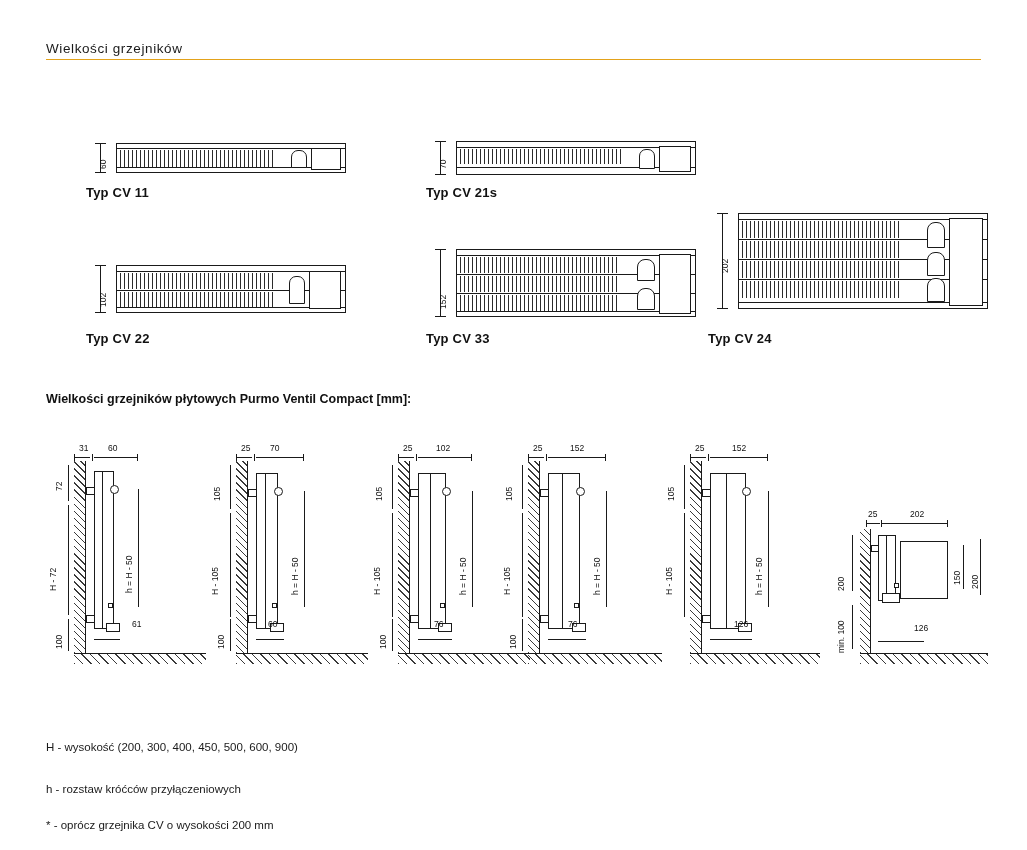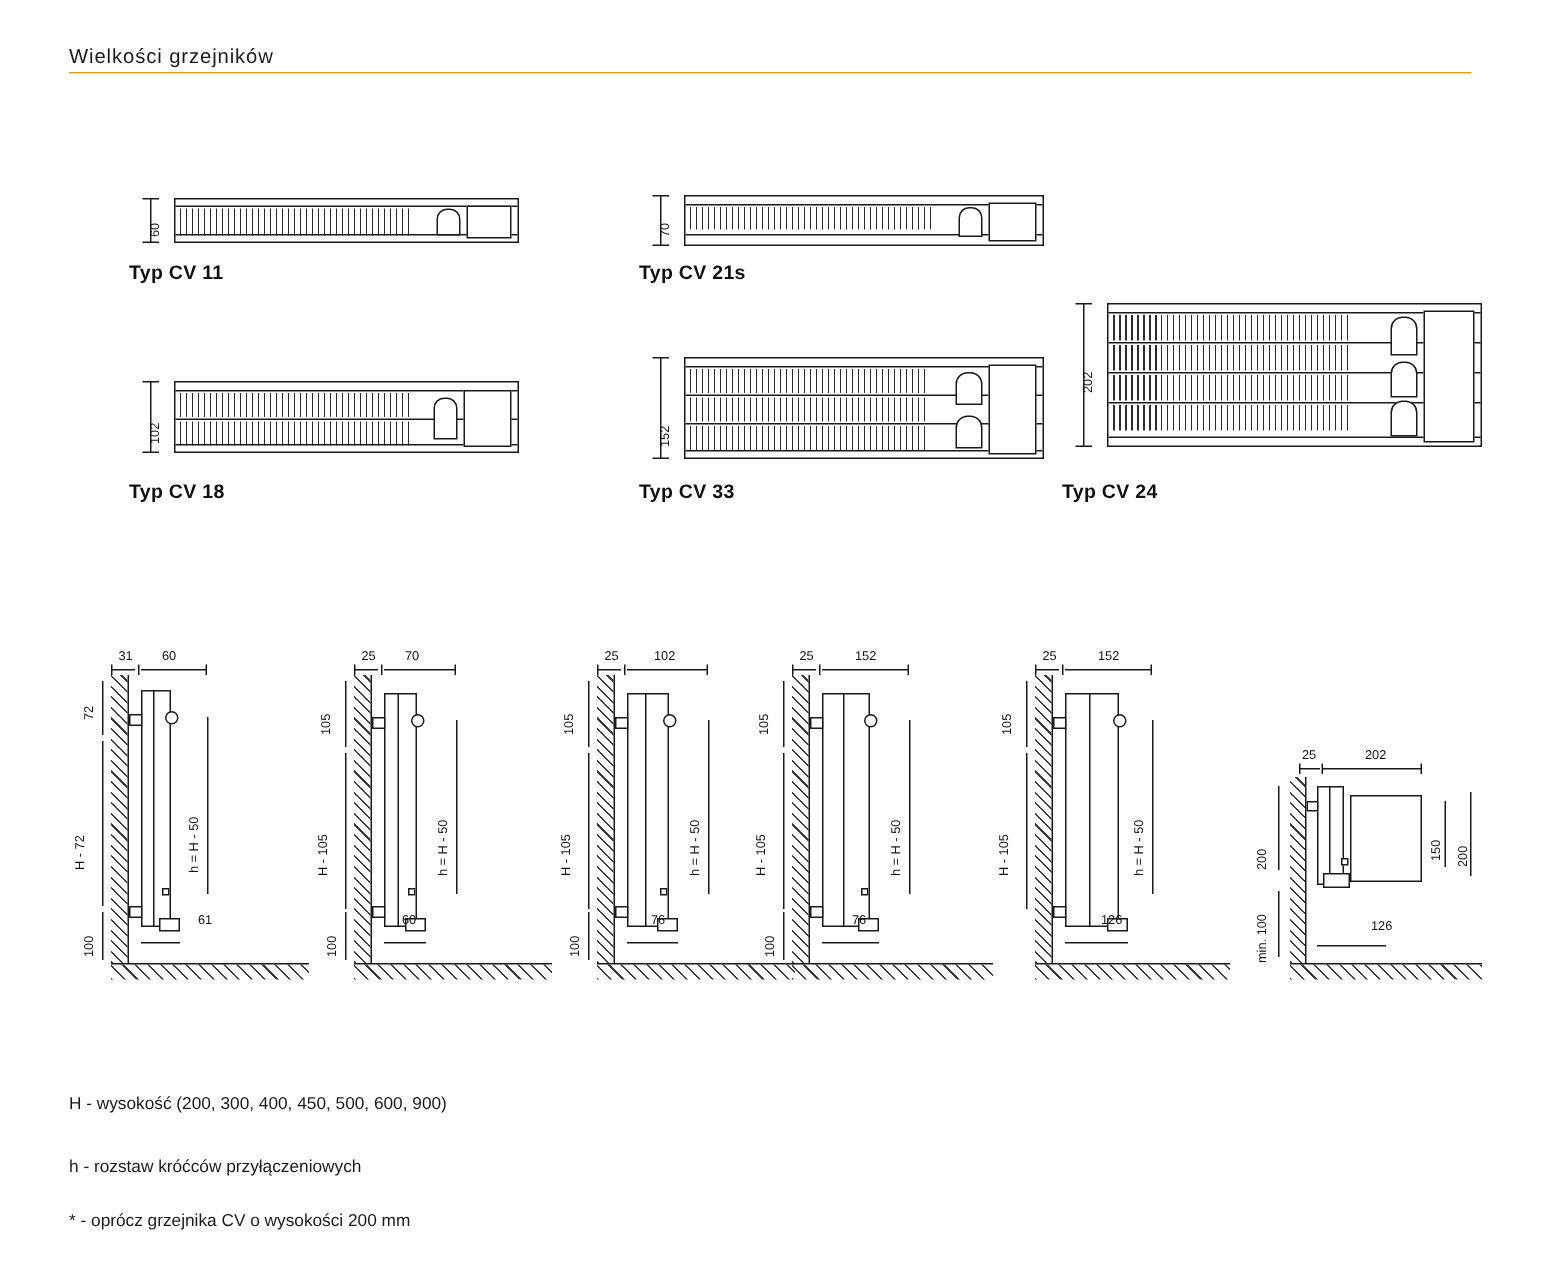--- a/index.html
+++ b/index.html
@@ -5,21 +5,21 @@
   * { box-sizing: border-box; }
   html, body { margin:0; padding:0; }
   body {
     width:1027px; height:850px;
     background:#ffffff;
     font-family:"Liberation Sans", sans-serif;
     color:#000000;
     position:relative;
     overflow:hidden;
   }
-  .page { position:absolute; inset:0; }
+  .page { position:absolute; inset:0;margin-top:11px; }
 
   
   .header-title {
     position:absolute; left:46px; top:30px;
     font-size:13.5px; letter-spacing:.6px; color:#1a1a1a;
   }
   .header-rule {
     position:absolute; left:46px; top:48px; width:935px; height:1px;
     background:#e3a21a;
   }
@@ -139,21 +139,21 @@
     <div class="body" style="left:30px; top:2px; width:230px; height:48px;">
       <div class="panel-line" style="left:0; top:5px; width:100%; height:1px;"></div>
       <div class="fins" style="left:3px; top:7px; right:72px; height:16px;"></div>
       <div class="panel-line" style="left:0; top:24px; width:100%; height:1px;"></div>
       <div class="fins" style="left:3px; top:26px; right:72px; height:16px;"></div>
       <div class="panel-line" style="left:0; bottom:4px; width:100%; height:1px;"></div>
       <div class="valve-box" style="right:4px; top:5px; width:32px; height:38px;"></div>
       <div class="valve-box" style="right:40px; top:10px; width:16px; height:28px; border-radius:7px 7px 0 0;"></div>
     </div>
   </div>
-  <div class="type-label" style="left:86px; top:320px;">Typ CV 18</div>
+  <div class="type-label" style="left:86px; top:320px;">Typ CV 22</div>
 
   <div class="xsec" style="left:426px; top:236px; width:280px; height:72px;">
     <div class="dimline-v" style="left:14px; top:2px; height:68px;"></div>
     <div class="tick" style="left:9px; top:2px; width:11px; height:1px;"></div>
     <div class="tick" style="left:9px; top:69px; width:11px; height:1px;"></div>
     <div class="dim-text vert" style="left:12px; top:62px;">152</div>
 
     <div class="body" style="left:30px; top:2px; width:240px; height:68px;">
       <div class="panel-line" style="left:0; top:5px; width:100%; height:1px;"></div>
       <div class="fins" style="left:3px; top:7px; right:78px; height:16px;"></div>
@@ -186,20 +186,21 @@
       <div class="fins" style="left:3px; top:67px; right:86px; height:17px;"></div>
       <div class="panel-line" style="left:0; bottom:5px; width:100%; height:1px;"></div>
       <div class="valve-box" style="right:4px; top:4px; width:34px; height:88px;"></div>
       <div class="valve-box" style="right:42px; top:8px; width:18px; height:26px; border-radius:8px 8px 0 0;"></div>
       <div class="valve-box" style="right:42px; top:38px; width:18px; height:24px; border-radius:8px 8px 0 0;"></div>
       <div class="valve-box" style="right:42px; top:64px; width:18px; height:24px; border-radius:8px 8px 0 0;"></div>
     </div>
   </div>
   <div class="type-label" style="left:708px; top:320px;">Typ CV 24</div>
 
+  <div class="section-title">Wielkości grzejników płytowych Purmo Ventil Compact [mm]:</div>
 
   <div class="elev" style="left:46px; top:432px; width:170px; height:230px;">
     <div class="dim-text" style="left:33px; top:0px;">31</div>
     <div class="dim-text" style="left:62px; top:0px;">60</div>
     <div class="dimline-h" style="left:28px; top:14px; width:16px;"></div>
     <div class="dimline-h" style="left:48px; top:14px; width:44px;"></div>
     <div class="tick" style="left:28px; top:11px; width:1px; height:7px;"></div>
     <div class="tick" style="left:46px; top:11px; width:1px; height:7px;"></div>
     <div class="tick" style="left:91px; top:11px; width:1px; height:7px;"></div>
 

